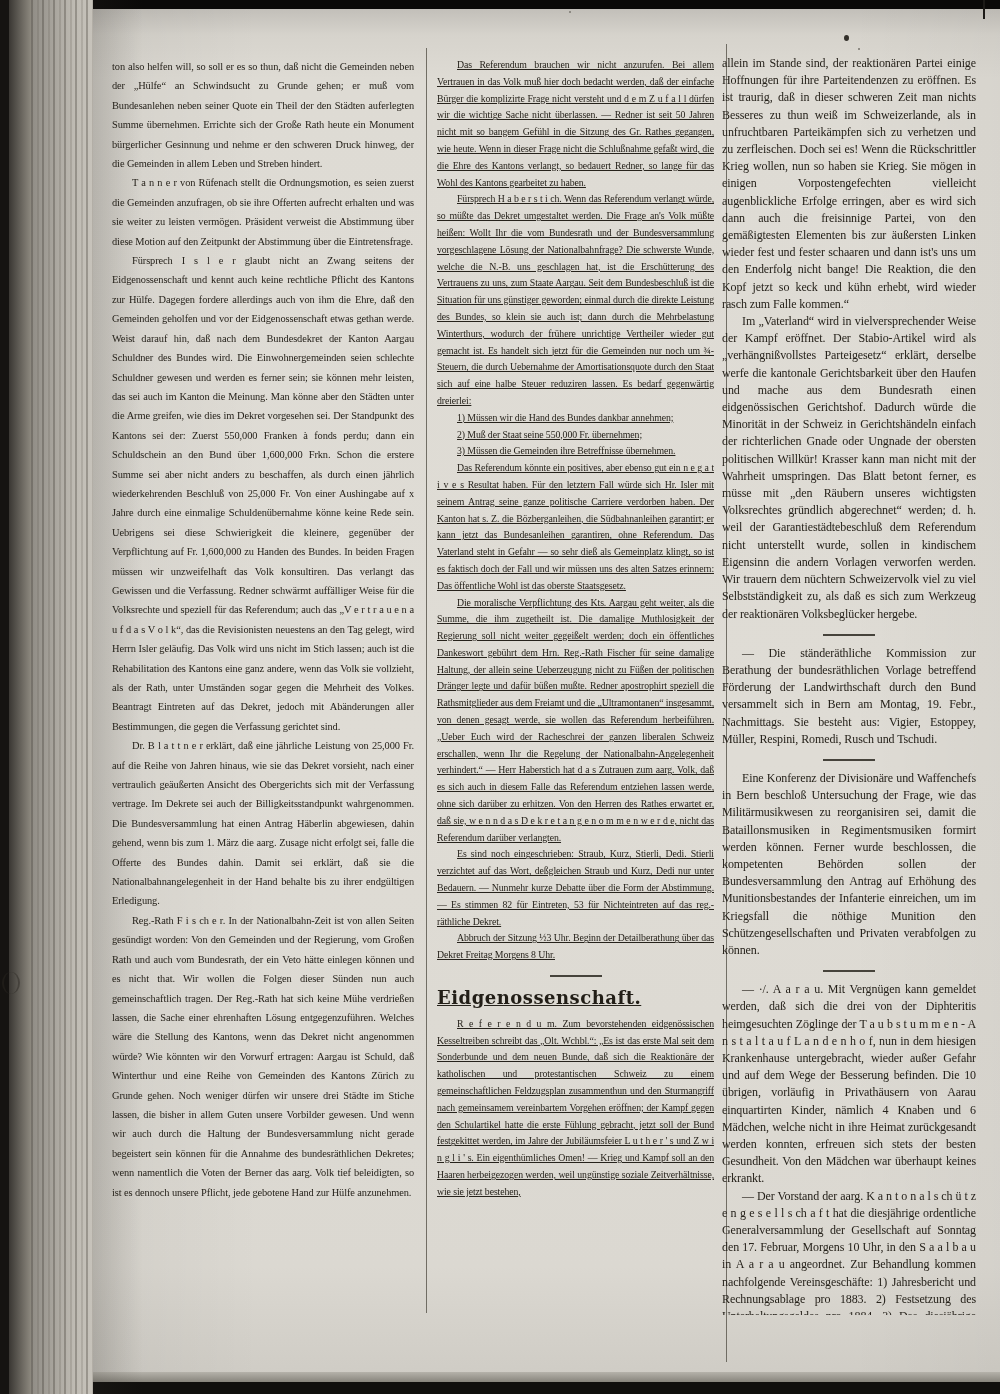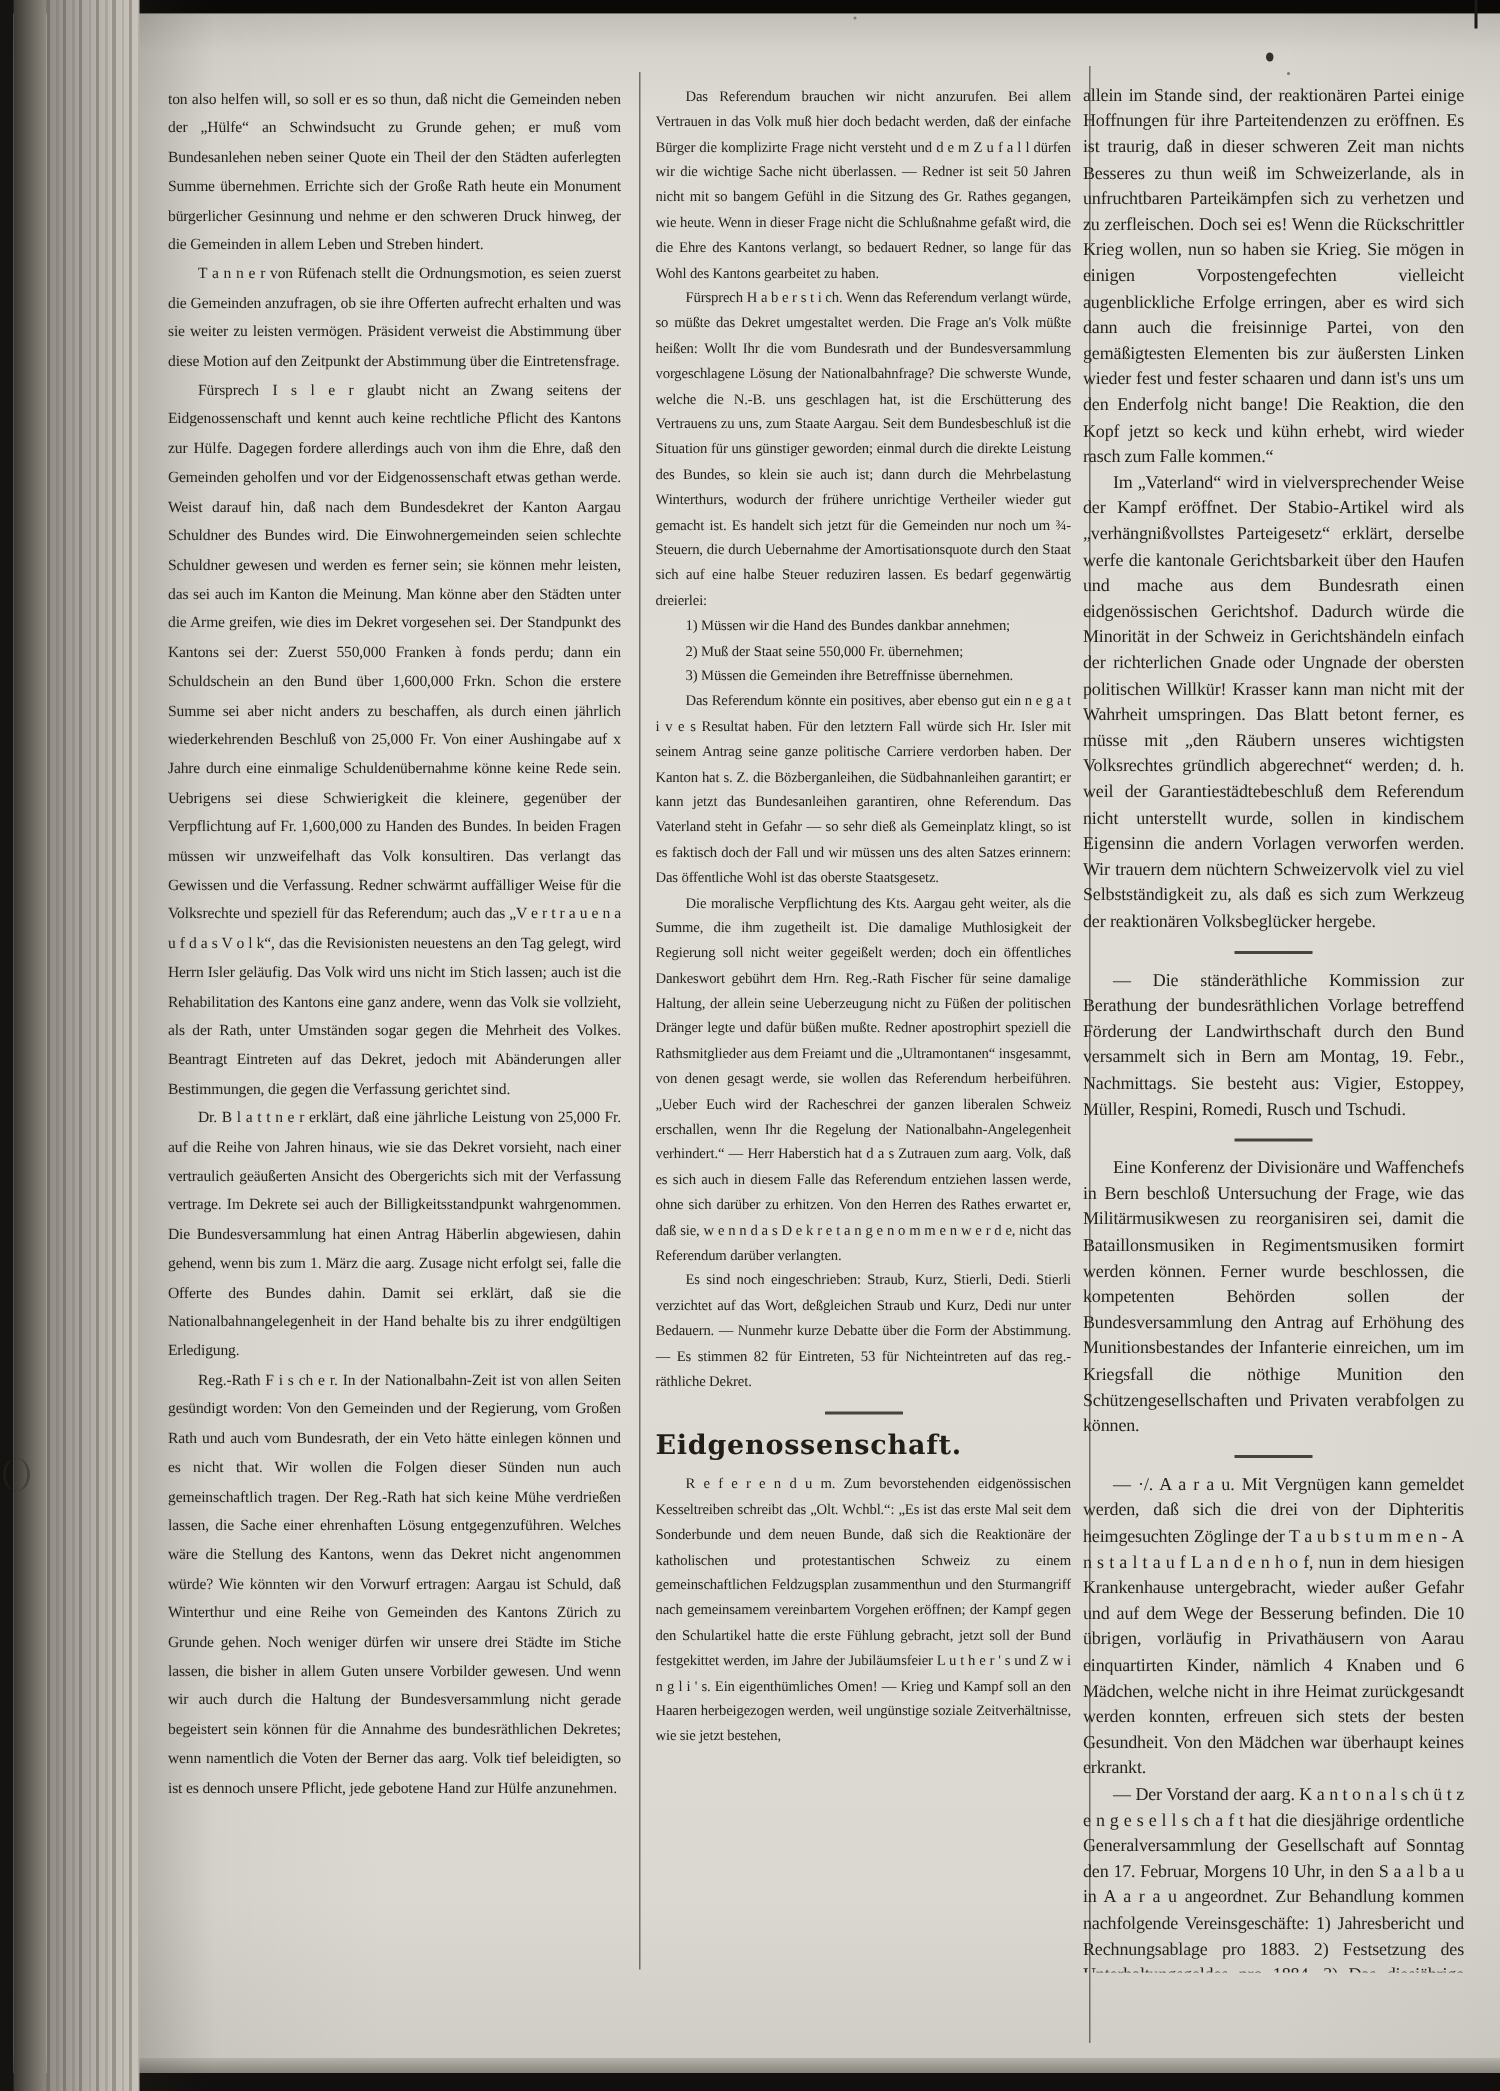--- a/index.html
+++ b/index.html
@@ -1,38 +1,38 @@
 <!DOCTYPE html>
 <html><head>
 <meta charset="utf-8">
 <style>
   html,body{margin:0;padding:0;}
   body{background:#0b0a09;font-family:"Liberation Serif",serif;}
-  .scan{position:relative;width:1000px;height:1394px;overflow:hidden;background:#fef9c3;}
+  .scan{position:relative;width:1000px;height:1394px;overflow:hidden;background:#0ea5e9;}
   .paper{position:absolute;left:0;top:9px;width:1000px;height:1367px;
     background:linear-gradient(180deg,#c2bfb9 0px,#d6d3cc 26px,#dedbd4 70px,#dfdcd5 55%,#dbd8d1 92%,#cfccc5 100%);}
   .paper-tint{position:absolute;inset:0;
     background:linear-gradient(90deg,rgba(0,0,0,0.10) 0px,rgba(0,0,0,0.04) 120px,rgba(0,0,0,0) 260px,rgba(0,0,0,0) 85%,rgba(0,0,0,0.03) 100%);}
   .top-strip{position:absolute;left:0;top:0;width:1000px;height:9px;background:#0a0908;}
   .bottom-edge{position:absolute;left:0;top:1372px;width:1000px;height:10px;background:#9b988f;
     background:linear-gradient(180deg,#b5b2aa,#87847c);}
   .bottom-strip{position:absolute;left:0;top:1382px;width:1000px;height:12px;background:#100f0d;}
   .binding{position:absolute;left:0;top:0;width:9px;height:1394px;background:#151311;}
   .binding-shade{position:absolute;left:9px;top:0;width:22px;height:1394px;
     background:linear-gradient(90deg,#3a3733,#8d897f);}
   .page-edges{position:absolute;left:31px;top:0;width:62px;height:1394px;background-color:#c7c3bb;
     background-image:
       repeating-linear-gradient(90deg,rgba(62,57,49,0.32) 0px,rgba(62,57,49,0.32) 2px,rgba(0,0,0,0) 2px,rgba(0,0,0,0) 6px,rgba(86,80,70,0.18) 6px,rgba(86,80,70,0.18) 8px,rgba(0,0,0,0) 8px,rgba(0,0,0,0) 11px),
       linear-gradient(90deg,rgba(40,37,32,0.35),rgba(40,37,32,0.05) 70%,rgba(40,37,32,0.0));}
   .gutter-fade{position:absolute;left:93px;top:0;width:50px;height:1394px;
     background:linear-gradient(90deg,rgba(50,46,40,0.18),rgba(0,0,0,0));}
 
   .column{position:absolute;overflow:hidden;color:#26221b;}
   .col1{left:112px;top:57px;width:302px;height:1255px;font-size:10.4px;line-height:19.4px;}
-  .col2{left:437px;top:57px;width:277px;height:1256px;font-size:9.8px;line-height:16.8px;}
+  .col2{left:437px;top:57px;width:277px;height:1256px;font-size:9.8px;line-height:16.8px;text-decoration:underline;}
   .col3{left:722px;top:55px;width:254px;height:1260px;font-size:12px;line-height:17.2px;}
 
   .para{margin:0;text-align:justify;text-indent:20px;letter-spacing:-0.1px;}
   .para.no-indent{text-indent:0;}
   .section-heading{margin:13px 0 9px;text-align:left;font-family:"DejaVu Serif",serif;
     font-weight:bold;font-size:18px;letter-spacing:0.5px;color:#221e17;}
   .divider{width:52px;height:2px;background:#46433b;margin:11px auto 9px;}
   .v-rule{position:absolute;width:1px;background:#5e5a51;opacity:0.85;}
   .v-rule.r1{left:426px;top:48px;height:1265px;}
   .v-rule.r2{left:726px;top:44px;height:1318px;}
@@ -72,20 +72,21 @@
   <div class="v-rule r1"></div>
   <div class="column col2">
       <p class="para">Das Referendum brauchen wir nicht anzurufen. Bei allem Vertrauen in das Volk muß hier doch bedacht werden, daß der einfache Bürger die komplizirte Frage nicht versteht und d e m  Z u f a l l dürfen wir die wichtige Sache nicht überlassen. — Redner ist seit 50 Jahren nicht mit so bangem Gefühl in die Sitzung des Gr. Rathes gegangen, wie heute. Wenn in dieser Frage nicht die Schlußnahme gefaßt wird, die die Ehre des Kantons verlangt, so bedauert Redner, so lange für das Wohl des Kantons gearbeitet zu haben.</p>
       <p class="para">Fürsprech H a b e r s t i ch.  Wenn das Referendum verlangt würde, so müßte das Dekret umgestaltet werden. Die Frage an's Volk müßte heißen: Wollt Ihr die vom Bundesrath und der Bundesversammlung vorgeschlagene Lösung der Nationalbahnfrage? Die schwerste Wunde, welche die N.-B. uns geschlagen hat, ist die Erschütterung des Vertrauens zu uns, zum Staate Aargau. Seit dem Bundesbeschluß ist die Situation für uns günstiger geworden; einmal durch die direkte Leistung des Bundes, so klein sie auch ist; dann durch die Mehrbelastung Winterthurs, wodurch der frühere unrichtige Vertheiler wieder gut gemacht ist. Es handelt sich jetzt für die Gemeinden nur noch um ¾-Steuern, die durch Uebernahme der Amortisationsquote durch den Staat sich auf eine halbe Steuer reduziren lassen. Es bedarf gegenwärtig dreierlei:</p>
       <p class="para">1) Müssen wir die Hand des Bundes dankbar annehmen;</p>
       <p class="para">2) Muß der Staat seine 550,000 Fr. übernehmen;</p>
       <p class="para">3) Müssen die Gemeinden ihre Betreffnisse übernehmen.</p>
       <p class="para">Das Referendum könnte ein positives, aber ebenso gut ein n e g a t i v e s Resultat haben. Für den letztern Fall würde sich Hr. Isler mit seinem Antrag seine ganze politische Carriere verdorben haben. Der Kanton hat s. Z. die Bözberganleihen, die Südbahnanleihen garantirt; er kann jetzt das Bundesanleihen garantiren, ohne Referendum. Das Vaterland steht in Gefahr — so sehr dieß als Gemeinplatz klingt, so ist es faktisch doch der Fall und wir müssen uns des alten Satzes erinnern: Das öffentliche Wohl ist das oberste Staatsgesetz.</p>
       <p class="para">Die moralische Verpflichtung des Kts. Aargau geht weiter, als die Summe, die ihm zugetheilt ist. Die damalige Muthlosigkeit der Regierung soll nicht weiter gegeißelt werden; doch ein öffentliches Dankeswort gebührt dem Hrn. Reg.-Rath Fischer für seine damalige Haltung, der allein seine Ueberzeugung nicht zu Füßen der politischen Dränger legte und dafür büßen mußte. Redner apostrophirt speziell die Rathsmitglieder aus dem Freiamt und die „Ultramontanen“ insgesammt, von denen gesagt werde, sie wollen das Referendum herbeiführen. „Ueber Euch wird der Racheschrei der ganzen liberalen Schweiz erschallen, wenn Ihr die Regelung der Nationalbahn-Angelegenheit verhindert.“ — Herr Haberstich hat d a s Zutrauen zum aarg. Volk, daß es sich auch in diesem Falle das Referendum entziehen lassen werde, ohne sich darüber zu erhitzen. Von den Herren des Rathes erwartet er, daß sie, w e n n  d a s  D e k r e t  a n g e n o m m e n  w e r d e, nicht das Referendum darüber verlangten.</p>
       <p class="para">Es sind noch eingeschrieben: Straub, Kurz, Stierli, Dedi. Stierli verzichtet auf das Wort, deßgleichen Straub und Kurz, Dedi nur unter Bedauern. — Nunmehr kurze Debatte über die Form der Abstimmung. — Es stimmen 82 für Eintreten, 53 für Nichteintreten auf das reg.-räthliche Dekret.</p>
+      <p class="para">Abbruch der Sitzung ½3 Uhr.  Beginn der Detailberathung über das Dekret Freitag Morgens 8 Uhr.</p>
       <div class="divider"></div>
       <h2 class="section-heading">Eidgenossenschaft.</h2>
       <p class="para">R e f e r e n d u m.  Zum bevorstehenden eidgenössischen Kesseltreiben schreibt das „Olt. Wchbl.“: „Es ist das erste Mal seit dem Sonderbunde und dem neuen Bunde, daß sich die Reaktionäre der katholischen und protestantischen Schweiz zu einem gemeinschaftlichen Feldzugsplan zusammenthun und den Sturmangriff nach gemeinsamem vereinbartem Vorgehen eröffnen; der Kampf gegen den Schulartikel hatte die erste Fühlung gebracht, jetzt soll der Bund festgekittet werden, im Jahre der Jubiläumsfeier L u t h e r ' s und Z w i n g l i ' s.  Ein eigenthümliches Omen! — Krieg und Kampf soll an den Haaren herbeigezogen werden, weil ungünstige soziale Zeitverhältnisse, wie sie jetzt bestehen,</p>
     </div>
   <div class="v-rule r2"></div>
   <div class="column col3">
       <p class="para no-indent">allein im Stande sind, der reaktionären Partei einige Hoffnungen für ihre Parteitendenzen zu eröffnen. Es ist traurig, daß in dieser schweren Zeit man nichts Besseres zu thun weiß im Schweizerlande, als in unfruchtbaren Parteikämpfen sich zu verhetzen und zu zerfleischen. Doch sei es! Wenn die Rückschrittler Krieg wollen, nun so haben sie Krieg. Sie mögen in einigen Vorpostengefechten vielleicht augenblickliche Erfolge erringen, aber es wird sich dann auch die freisinnige Partei, von den gemäßigtesten Elementen bis zur äußersten Linken wieder fest und fester schaaren und dann ist's uns um den Enderfolg nicht bange! Die Reaktion, die den Kopf jetzt so keck und kühn erhebt, wird wieder rasch zum Falle kommen.“</p>
       <p class="para">Im „Vaterland“ wird in vielversprechender Weise der Kampf eröffnet. Der Stabio-Artikel wird als „verhängnißvollstes Parteigesetz“ erklärt, derselbe werfe die kantonale Gerichtsbarkeit über den Haufen und mache aus dem Bundesrath einen eidgenössischen Gerichtshof. Dadurch würde die Minorität in der Schweiz in Gerichtshändeln einfach der richterlichen Gnade oder Ungnade der obersten politischen Willkür! Krasser kann man nicht mit der Wahrheit umspringen. Das Blatt betont ferner, es müsse mit „den Räubern unseres wichtigsten Volksrechtes gründlich abgerechnet“ werden; d. h. weil der Garantiestädtebeschluß dem Referendum nicht unterstellt wurde, sollen in kindischem Eigensinn die andern Vorlagen verworfen werden. Wir trauern dem nüchtern Schweizervolk viel zu viel Selbstständigkeit zu, als daß es sich zum Werkzeug der reaktionären Volksbeglücker hergebe.</p>
       <div class="divider"></div>
       <p class="para">— Die ständeräthliche Kommission zur Berathung der bundesräthlichen Vorlage betreffend Förderung der Landwirthschaft durch den Bund versammelt sich in Bern am Montag, 19. Febr., Nachmittags. Sie besteht aus: Vigier, Estoppey, Müller, Respini, Romedi, Rusch und Tschudi.</p>

